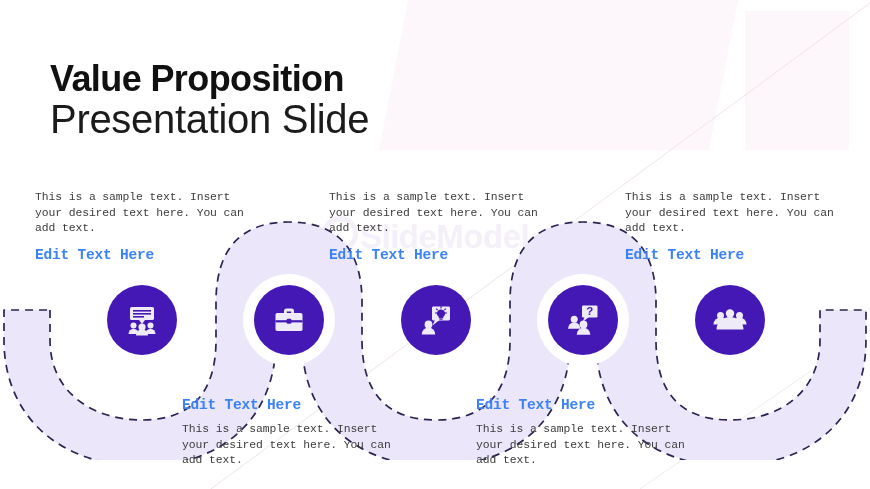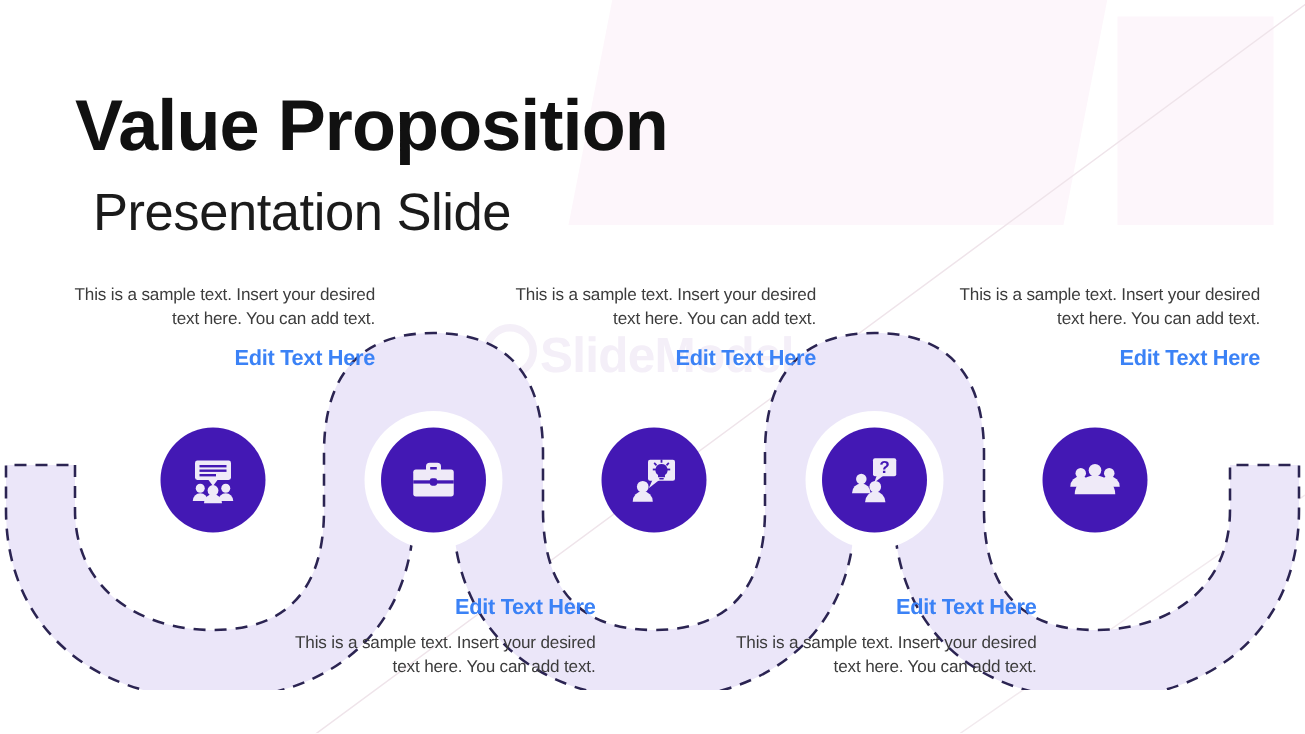--- a/index.html
+++ b/index.html
@@ -67,34 +67,34 @@
     margin-right: 2px;
   }
 
   
   .title-block {
     position: absolute;
     left: 50px;
     top: 60px;
   }
   .title-main {
-    font-size: 48px;
+    font-size: 36px;
     font-weight: bold;
     color: #111111;
     line-height: 1.04;
     letter-spacing: -0.6px;
     margin: 0;
   }
   .title-sub {
-    font-size: 35px;
+    font-size: 40px;
     font-weight: normal;
     color: #1b1b1b;
     line-height: 1.14;
     letter-spacing: -0.3px;
-    margin: 12px;
+    margin: 0;
   }
 
   
   .wave-svg {
     position: absolute;
     left: 0; top: 200px;
     width: 870px; height: 260px;
   }
 
   
@@ -107,21 +107,22 @@
     display: flex;
     align-items: center;
     justify-content: center;
   }
   .node-circle svg { display: block; }
 
   
   .node-text {
     position: absolute;
     width: 215px;
-    text-align: right;
+    text-align: left;
+    font-family: Liberation Mono, monospace;
   }
   .nt-head {
     font-size: 14.5px;
     font-weight: bold;
     color: #3b82f6;
     letter-spacing: -0.2px;
     line-height: 1.3;
   }
   .nt-desc {
     font-size: 11.4px;

